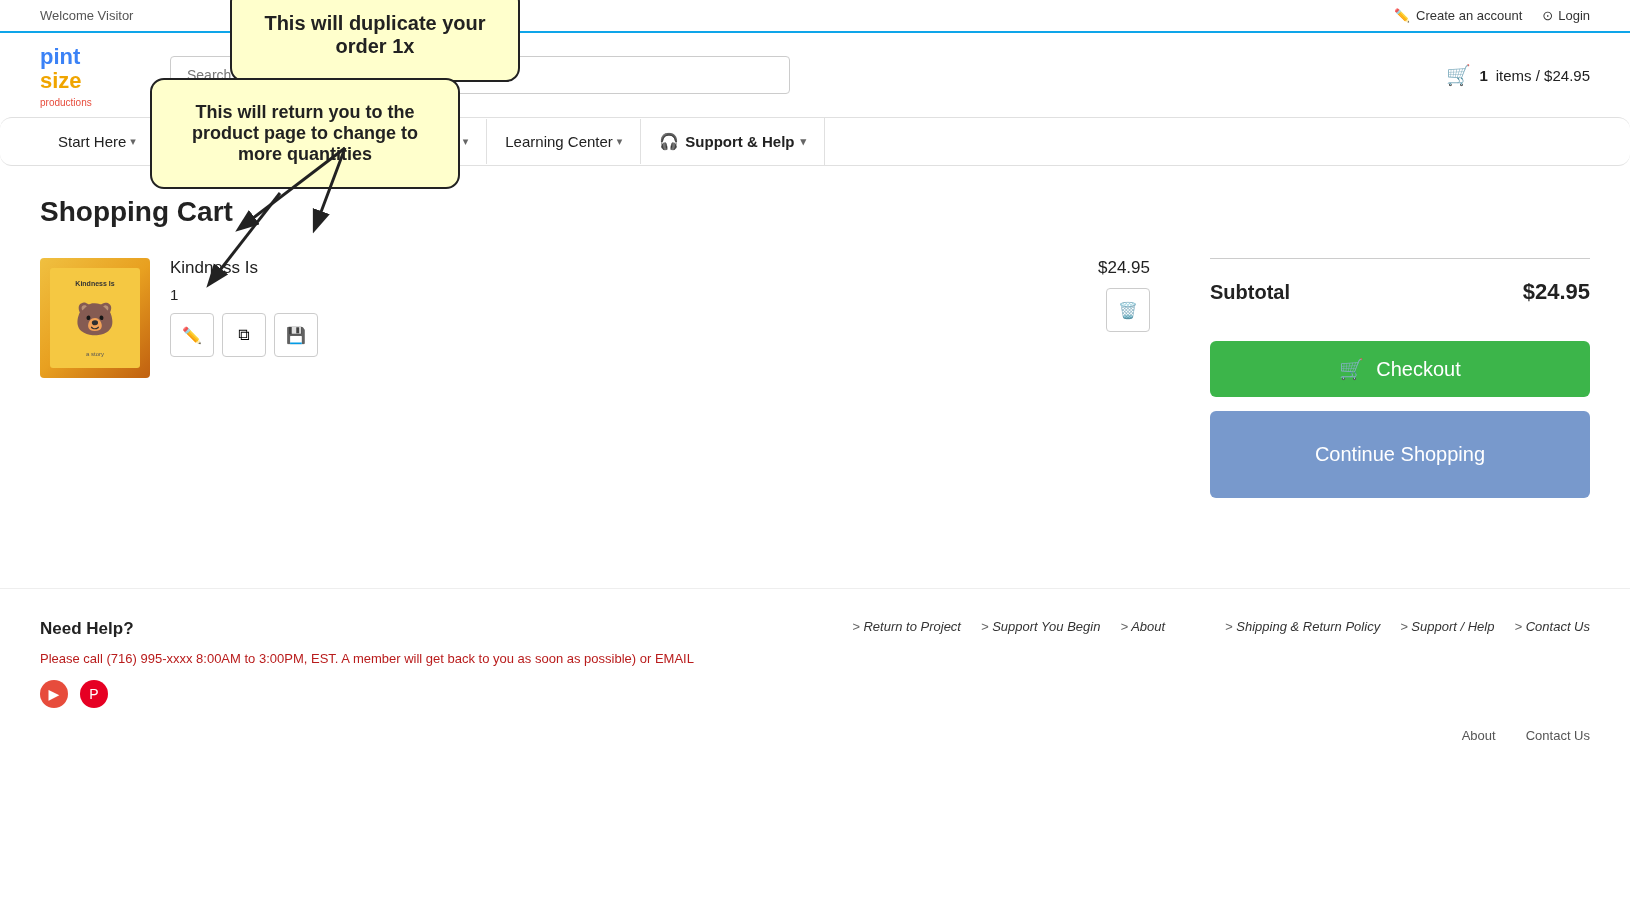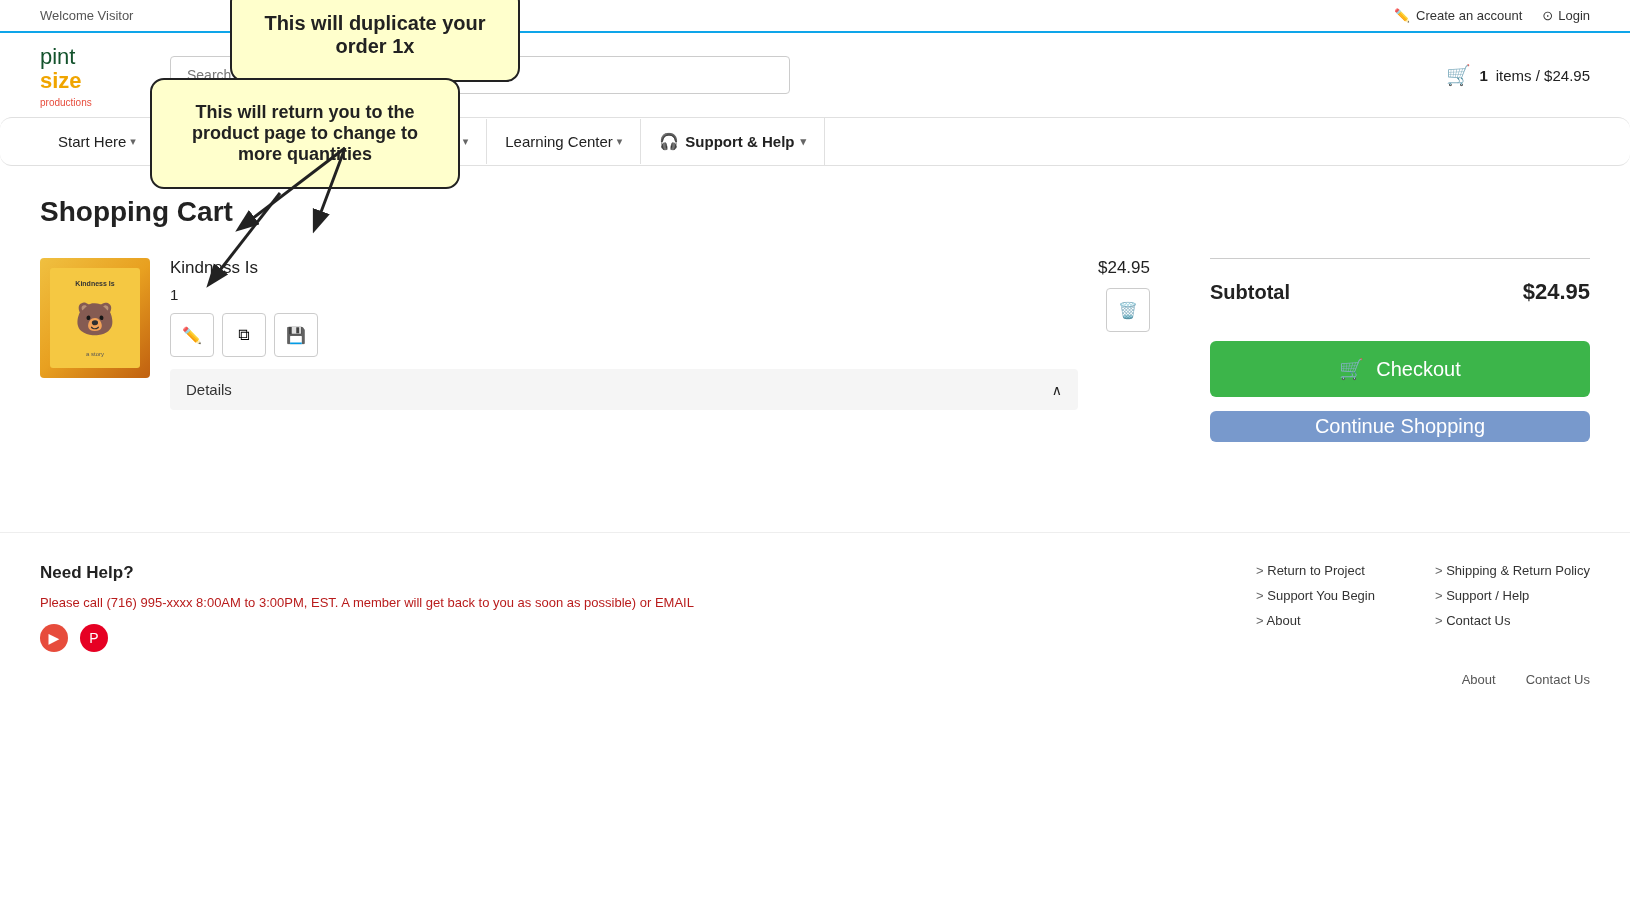--- a/index.html
+++ b/index.html
@@ -34,21 +34,21 @@
       display: flex;
       align-items: center;
       padding: 12px 40px;
       gap: 20px;
     }
     .logo {
       width: 90px;
       height: 60px;
       flex-shrink: 0;
     }
-    .logo-text-pint { color: #14532d; font-size: 22px; font-weight: normal; }
+    .logo-text-pint { color: #3b82f6; font-size: 22px; font-weight: bold; }
     .logo-text-size { color: #f0a500; font-size: 22px; font-weight: bold; }
     .logo-text-prod { color: #e74c3c; font-size: 10px; }
 
     .search-bar {
       flex: 1;
       max-width: 620px;
       margin: 0 20px;
     }
     .search-bar input {
       width: 100%;
@@ -243,21 +243,21 @@
       font-weight: 500;
       cursor: pointer;
       display: flex;
       align-items: center;
       justify-content: center;
       gap: 12px;
       margin-bottom: 14px;
     }
     .continue-btn {
       width: 100%;
-      padding: 4px;
+      padding: 32px;
       background: #7899cc;
       color: #fff;
       border: none;
       border-radius: 6px;
       font-size: 20px;
       font-weight: 500;
       cursor: pointer;
     }
 
     
@@ -282,22 +282,23 @@
       font-size: 13px;
       color: #b91c1c;
       line-height: 1.6;
     }
     .footer-links {
       display: flex;
       gap: 60px;
     }
     .footer-link-col {
       display: flex;
-      flex-direction: column;
-      gap: 10px;
+      flex-direction: row;
+      gap: 20px;
+      font-style: italic;
     }
     .footer-link {
       font-size: 13px;
       color: #333;
       text-decoration: none;
       cursor: pointer;
     }
     .footer-link::before { content: '> '; color: #666; }
 
     .footer-bottom {
@@ -433,24 +434,20 @@
             <line x1="195" y1="260" x2="165" y2="340" stroke="#222" stroke-width="3" marker-end="url(#arrow)"></line>
 
             <line x1="130" y1="305" x2="60" y2="395" stroke="#222" stroke-width="3" marker-end="url(#arrow)"></line>
             <defs>
               <marker id="arrow" markerWidth="8" markerHeight="8" refX="6" refY="3" orient="auto">
                 <path d="M0,0 L0,6 L8,3 z" fill="#222"></path>
               </marker>
             </defs>
           </svg>
 
-          <div class="details-row">
-            <span class="details-label">Details</span>
-            <span class="details-chevron">∧</span>
-          </div>
         </div>
 
         <div class="item-row-right">
           <div class="item-price">$24.95</div>
           <button class="delete-btn">
             <span>🗑️</span>
           </button>
         </div>
       </div>
     </div>

